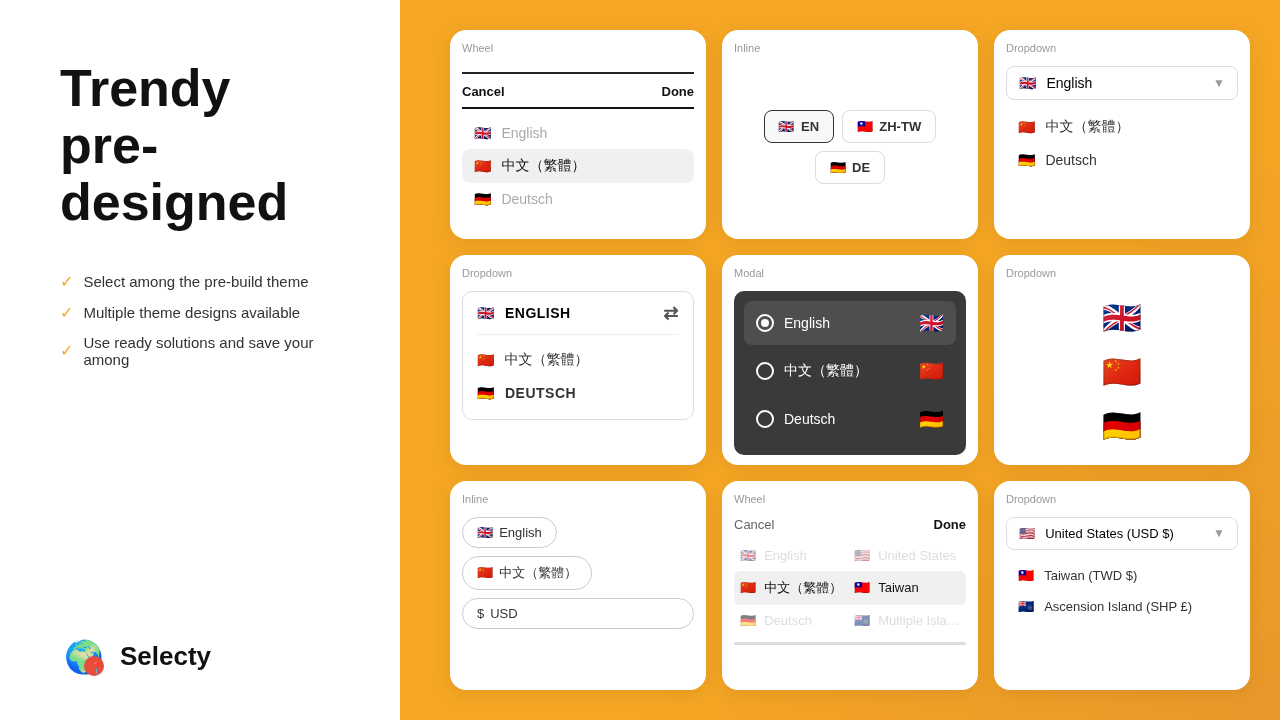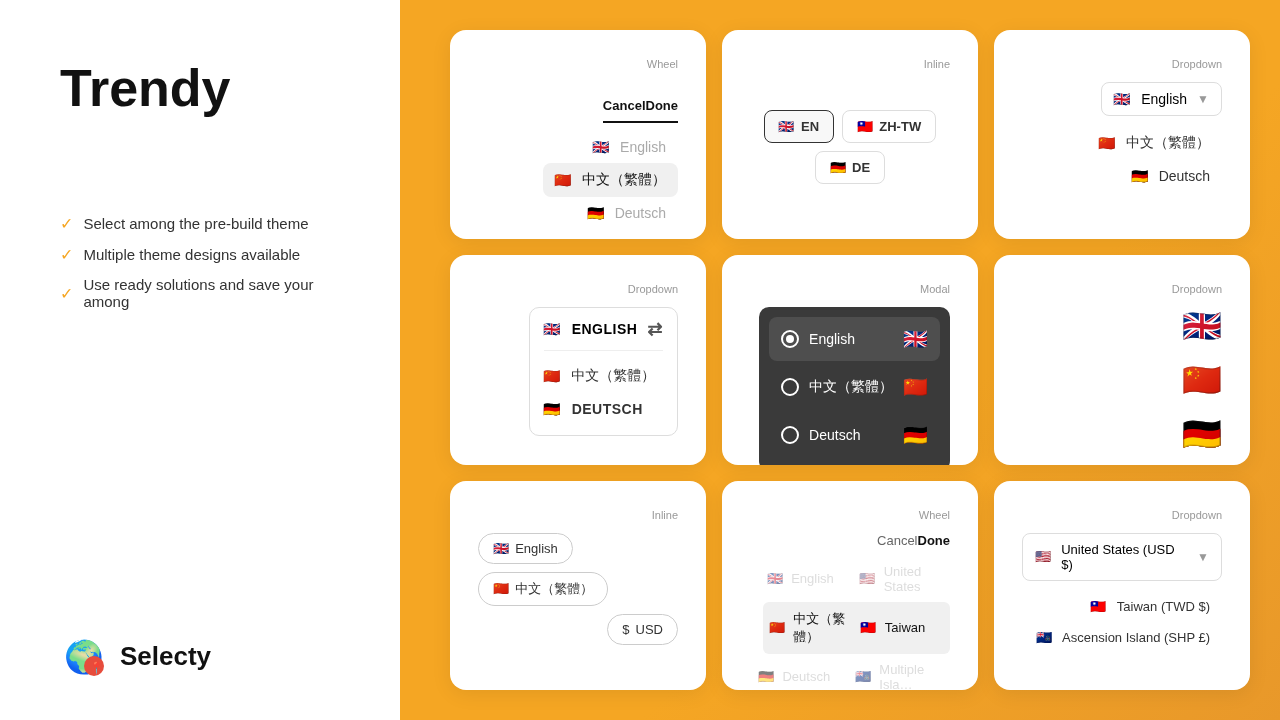--- a/index.html
+++ b/index.html
@@ -95,28 +95,27 @@
       height: 100%;
       background: #F5A623;
       clip-path: polygon(50% 0, 100% 0, 100% 100%, 50% 100%);
       z-index: 1;
     }
 
     
     .card {
       background: #fff;
       border-radius: 16px;
-      padding: 28px;
+      padding: 12px;
       box-shadow: 0 4px 20px rgba(0,0,0,0.08);
       position: relative;
       z-index: 2;
       display: flex;
       flex-direction: column;
       overflow: hidden;
-      align-items: flex-end;
     }
 
     .card-label {
       font-size: 11px;
       color: #999;
       margin-bottom: 12px;
       font-weight: 500;
     }
 
     
@@ -401,21 +400,21 @@
       margin: 6px 0 10px 0;
     }
   </style>
 </head>
 <body>
 
 <div class="left-panel">
   <div>
     <h1 class="main-title">
       <span>Trendy</span><br>
-      <br>
+      <span>pre-designed</span><br>
     </h1>
 
     <ul class="features-list">
       <li>
         <span class="check-icon">✓</span>
         <span>Select among the pre-build theme</span>
       </li>
       <li>
         <span class="check-icon">✓</span>
         <span>Multiple theme designs available</span>

